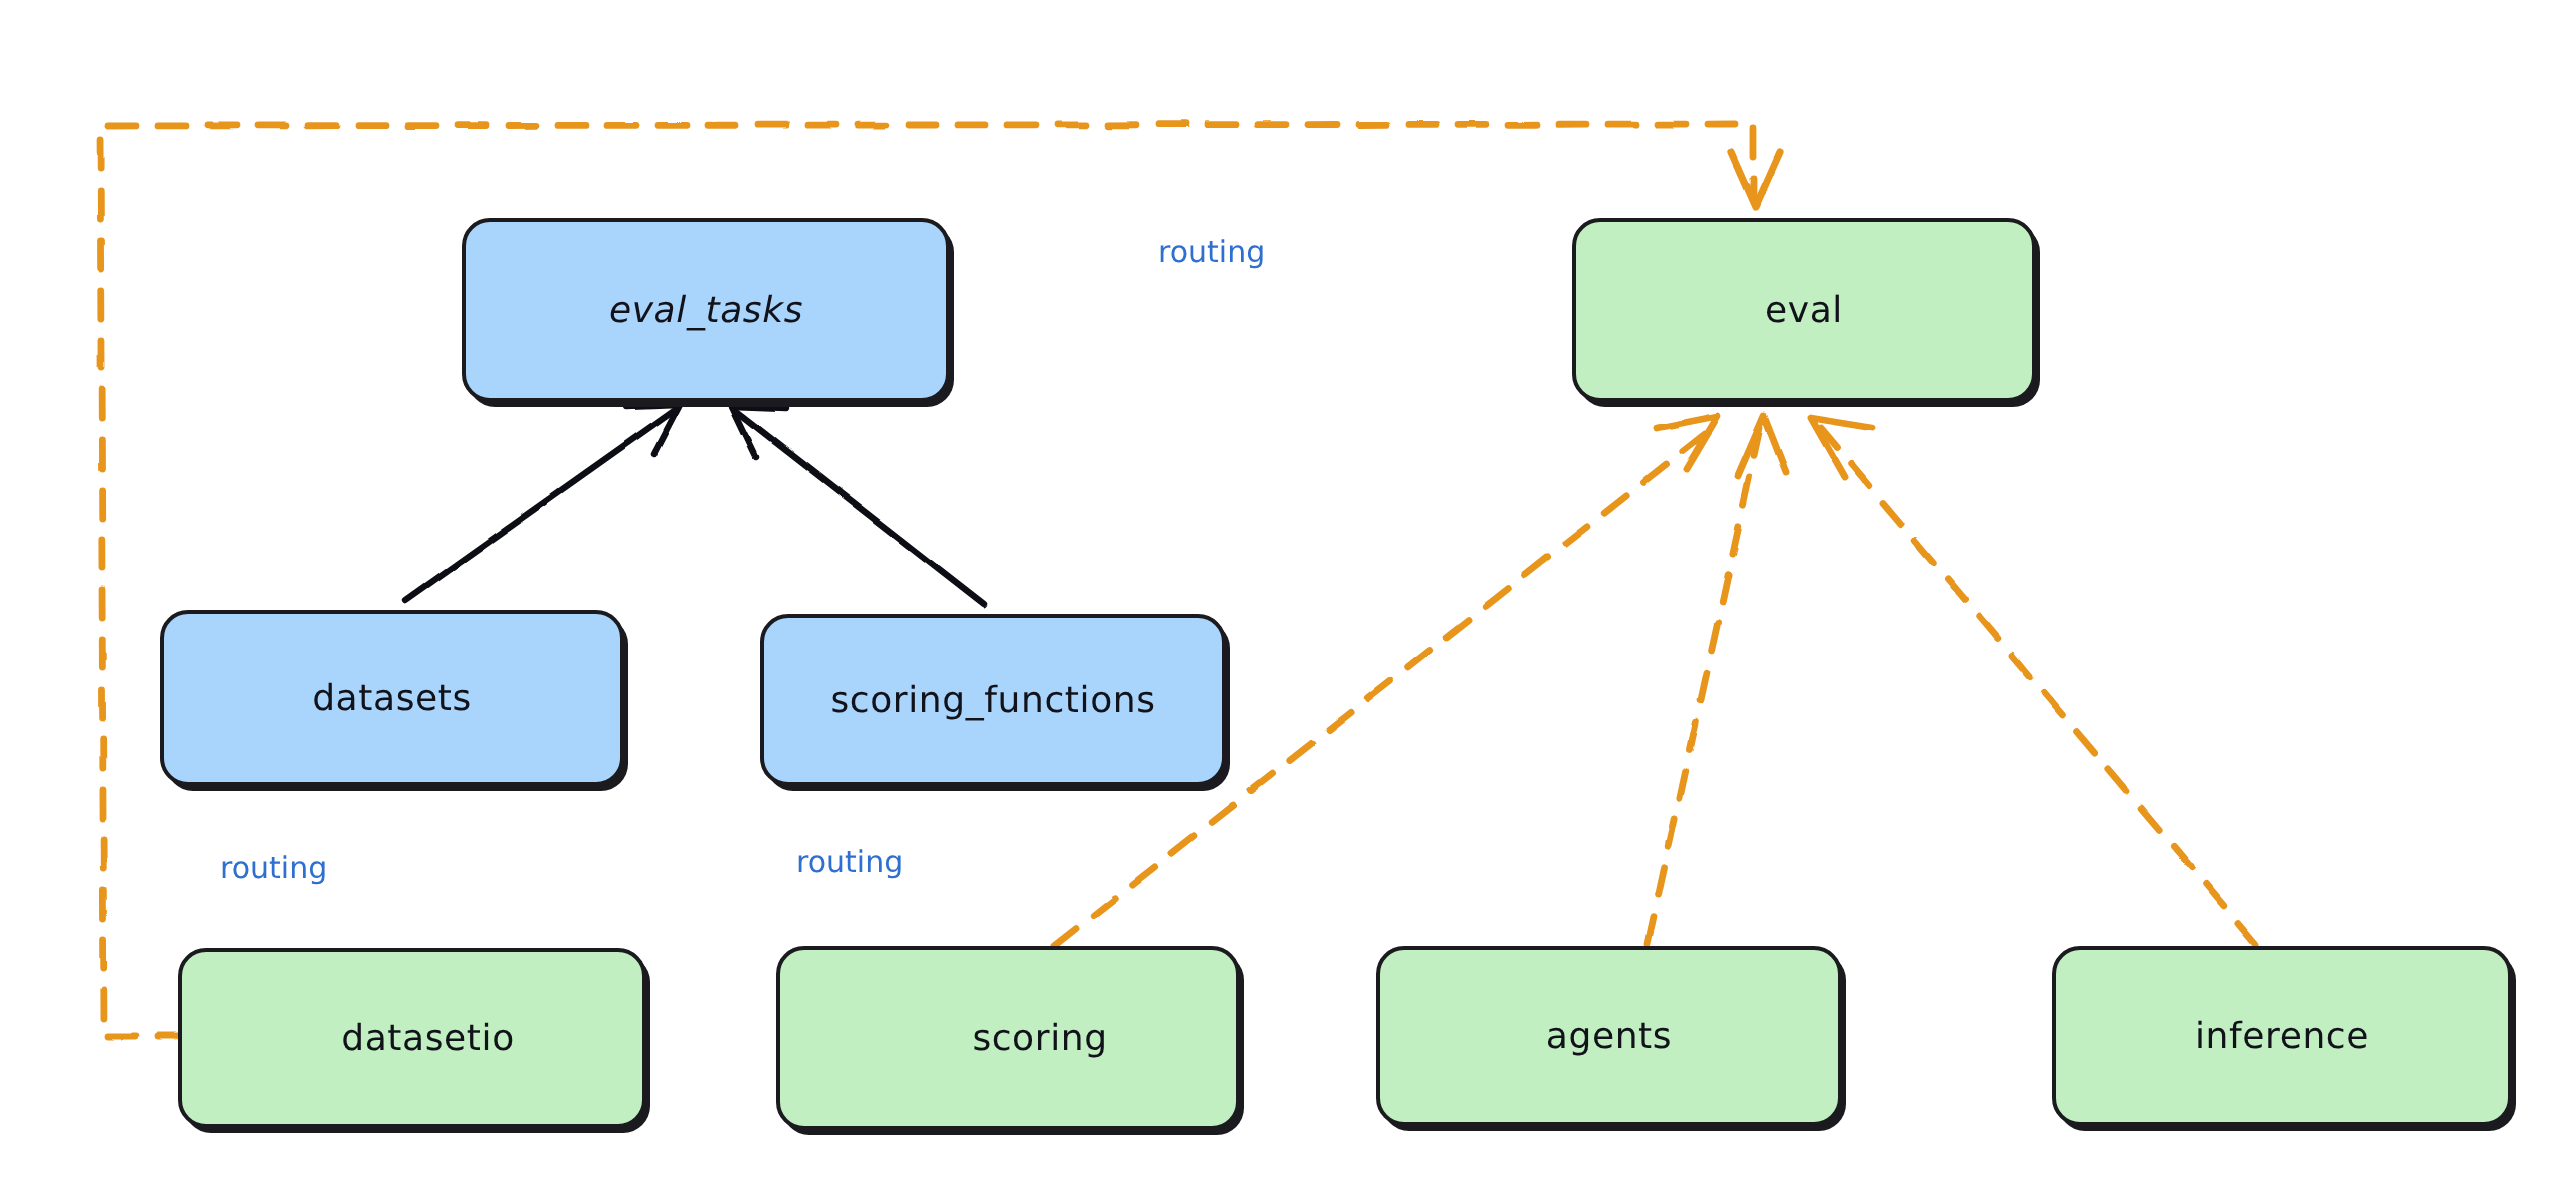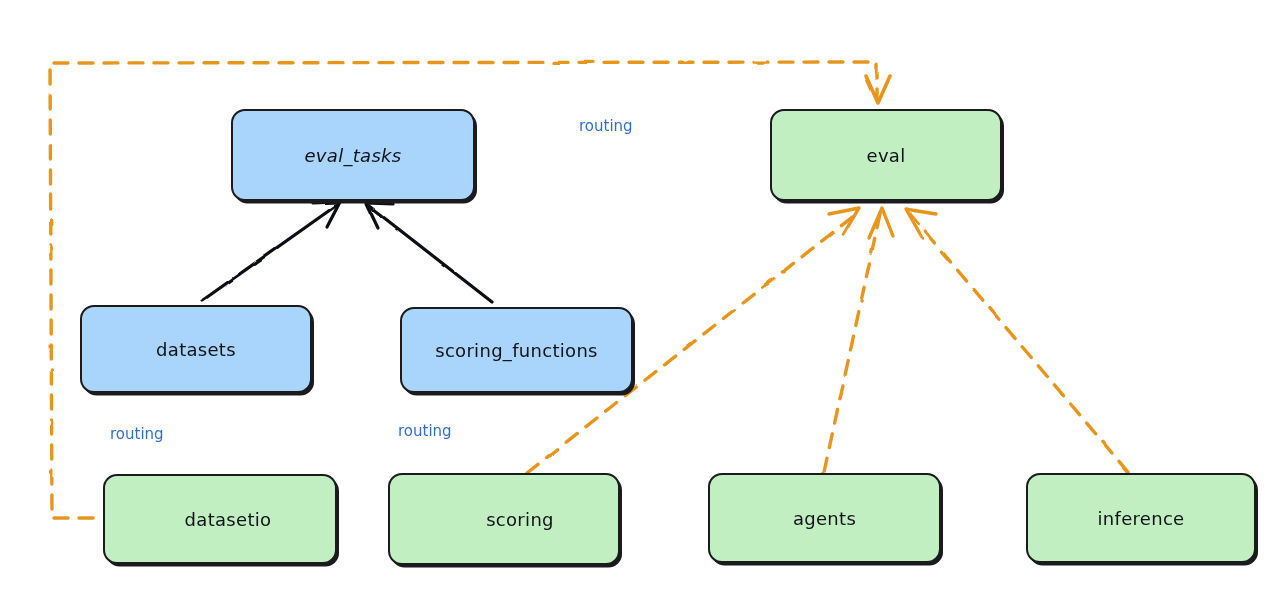--- a/index.html
+++ b/index.html
@@ -103,41 +103,41 @@
     <g filter="url(#rough)">
       <path d="M 1128 472 L 910 214" fill="none" stroke="#e8951f" stroke-width="3.4" stroke-linecap="round" stroke-dasharray="14 11"></path>
       <path d="M 922 239 L 905 209 L 936 214" fill="none" stroke="#e8951f" stroke-width="3.4" stroke-linecap="round" stroke-linejoin="round"></path>
     </g>
   </svg>
 
   <div class="node blue" style="left:231px; top:109px; width:244px; height:92px;font-style:italic;">
     <span>eval_tasks</span>
   </div>
 
-  <div class="node green" style="left:770px; top:109px; width:232px; height:92px;">
+  <div class="node green" style="left:786px; top:109px; width:232px; height:92px;">
     <span>eval</span>
   </div>
 
   <div class="node blue" style="left:80px; top:305px; width:232px; height:88px;">
     <span>datasets</span>
   </div>
 
-  <div class="node blue" style="left:380px; top:307px; width:233px; height:86px;margin-left:20px;">
+  <div class="node blue" style="left:380px; top:307px; width:233px; height:86px;">
     <span>scoring_functions</span>
   </div>
 
-  <div class="node green" style="left:103px; top:474px; width:234px; height:90px;padding-left:16px;">
+  <div class="node green" style="left:89px; top:474px; width:234px; height:90px;padding-left:16px;">
     <span>datasetio</span>
   </div>
 
   <div class="node green" style="left:388px; top:473px; width:232px; height:92px;padding-left:32px;">
     <span>scoring</span>
   </div>
 
-  <div class="node green" style="left:708px; top:473px; width:233px; height:90px;">
+  <div class="node green" style="left:688px; top:473px; width:233px; height:90px;">
     <span>agents</span>
   </div>
 
   <div class="node green" style="left:1026px; top:473px; width:230px; height:90px;align-items:center;">
     <span>inference</span>
   </div>
 
   <div class="edge-label" style="left:579px; top:117px;">routing</div>
 
   <div class="edge-label" style="left:110px; top:425px;">routing</div>

